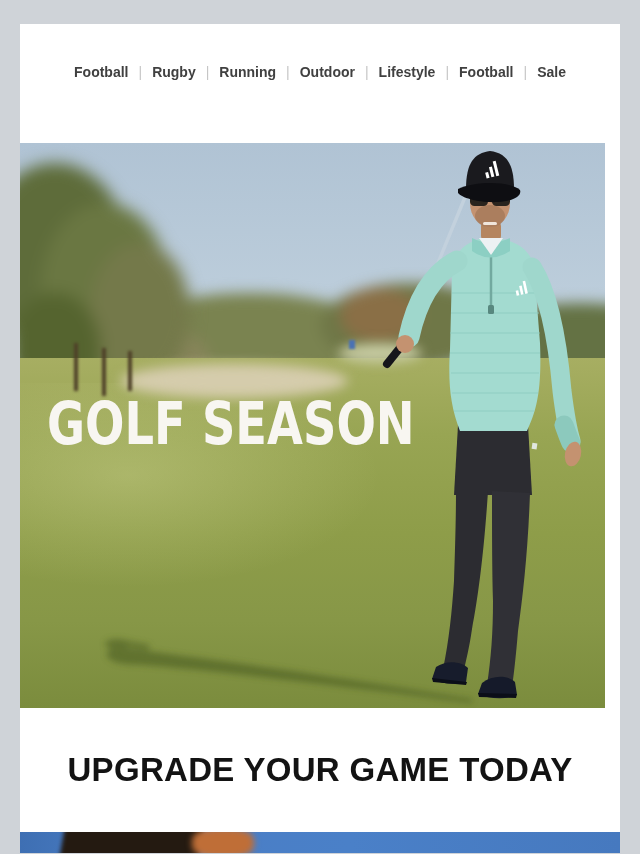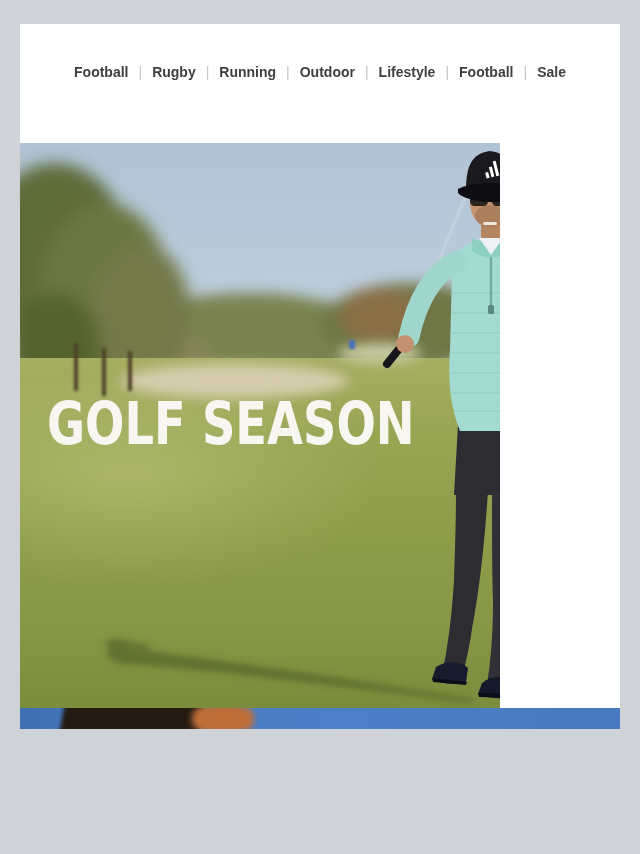--- a/index.html
+++ b/index.html
@@ -11,21 +11,21 @@
   
   .header { height:119px; background:#ffffff; text-align:center; padding-top:18px; }
   .logo { display:inline-block; font-family:"DejaVu Sans","Liberation Sans",sans-serif;
           font-size:29px; font-weight:700; letter-spacing:-0.8px; color:#181818;
           line-height:34px; cursor:pointer; }
   .nav { margin-top:22px; display:flex; justify-content:center; align-items:center; }
   .nav-item { font-size:14px; font-weight:700; color:#404040; cursor:pointer; white-space:nowrap; }
   .nav-sep { color:#c6c6c6; font-weight:400; font-size:14px; margin:0 10px; }
 
   
-  .hero { position:relative; width:480px; height:565px; overflow:hidden; cursor:pointer;
+  .hero { position:relative; width:585px; height:565px; overflow:hidden; cursor:pointer;
           background:#b4c7d7; }
   .sky { position:absolute; left:0; top:0; width:600px; height:250px;
          background:linear-gradient(180deg,#b0c3d4 0%,#bccddb 60%,#cdd9e1 100%); }
   .treeline { position:absolute; left:-30px; top:90px; width:680px; height:160px; filter:blur(7px); }
   .blob { position:absolute; border-radius:50%; }
   .tb1 { left:130px; top:60px; width:260px; height:90px; background:#7a8350; }
   .tb2 { left:330px; top:50px; width:180px; height:85px; background:#6f7747; }
   .tb3 { left:350px; top:55px; width:80px;  height:55px; background:#8a6f46; }
   .tb4 { left:480px; top:70px; width:220px; height:90px; background:#647244; }
   .tb5 { left:60px;  top:90px; width:160px; height:70px; background:#87855a; }
@@ -197,19 +197,22 @@
           <rect x="0" y="9" width="3" height="6"></rect>
           <rect x="5" y="4.5" width="3" height="10.5"></rect>
           <rect x="10" y="0" width="3" height="15"></rect>
         </g>
       </g>
     </svg>
 
     <div class="headline">GOLF SEASON</div>
   </div>
 
+  <div class="cta">
+    <div class="cta-title">UPGRADE YOUR GAME TODAY</div>
+  </div>
 
   <div class="bottom-img">
     <div class="bi-dark"></div>
     <div class="bi-skin"></div>
   </div>
 
 </div>
 
 </body></html>

